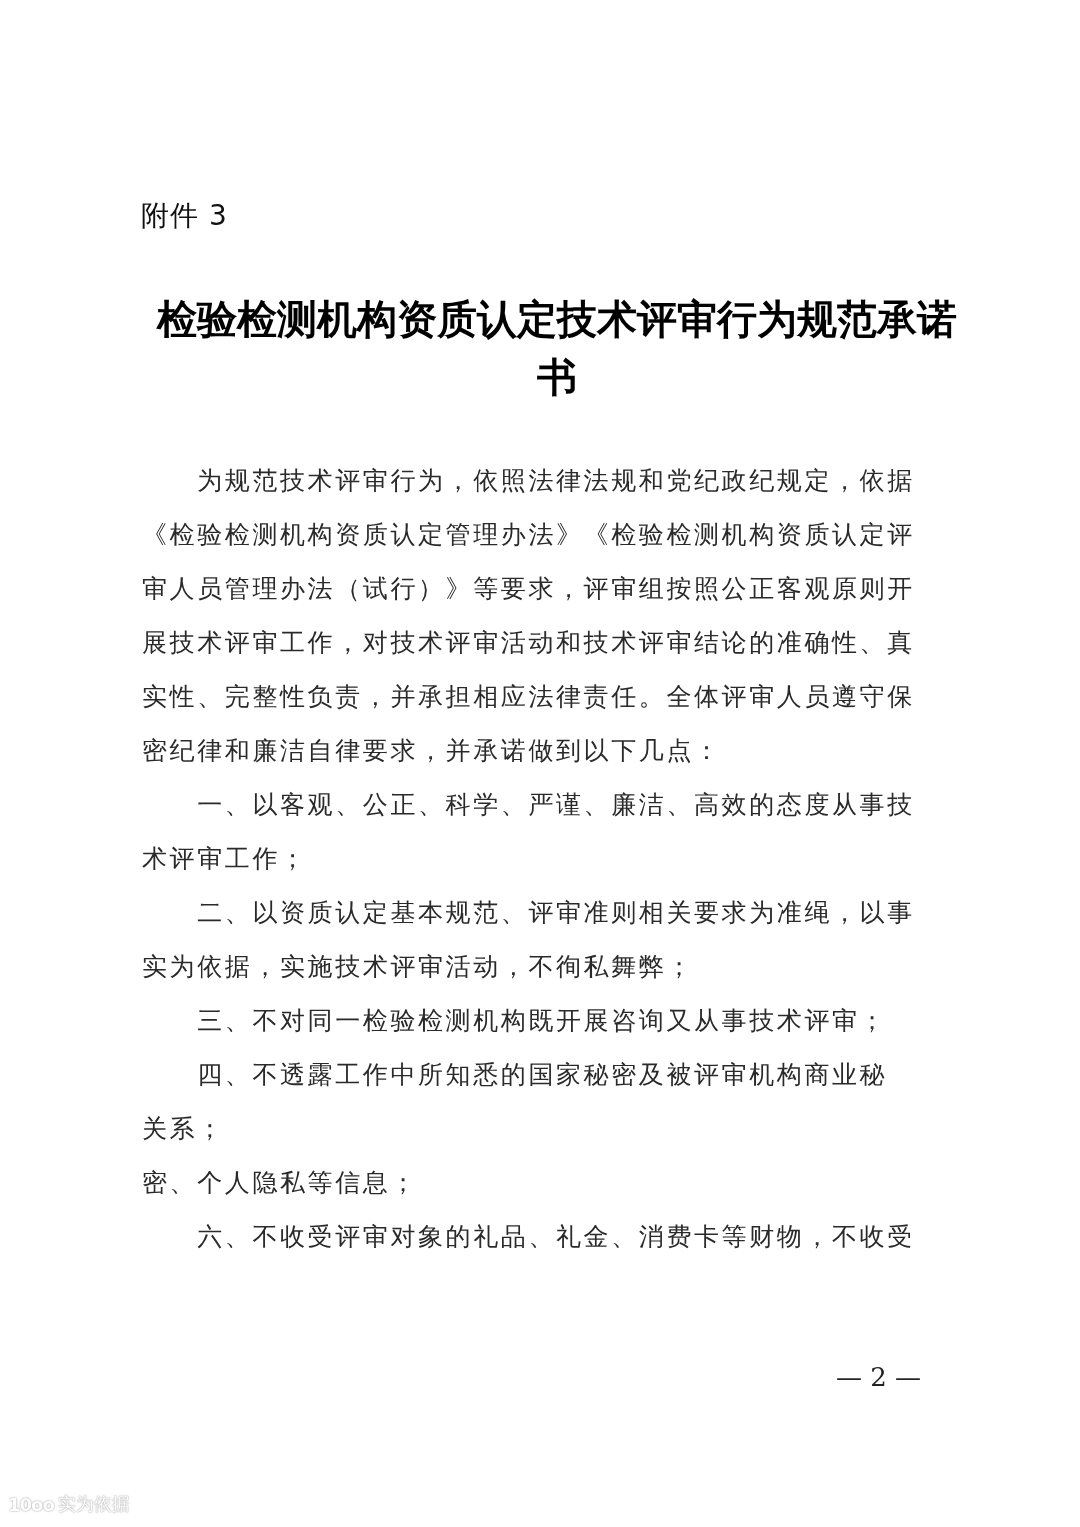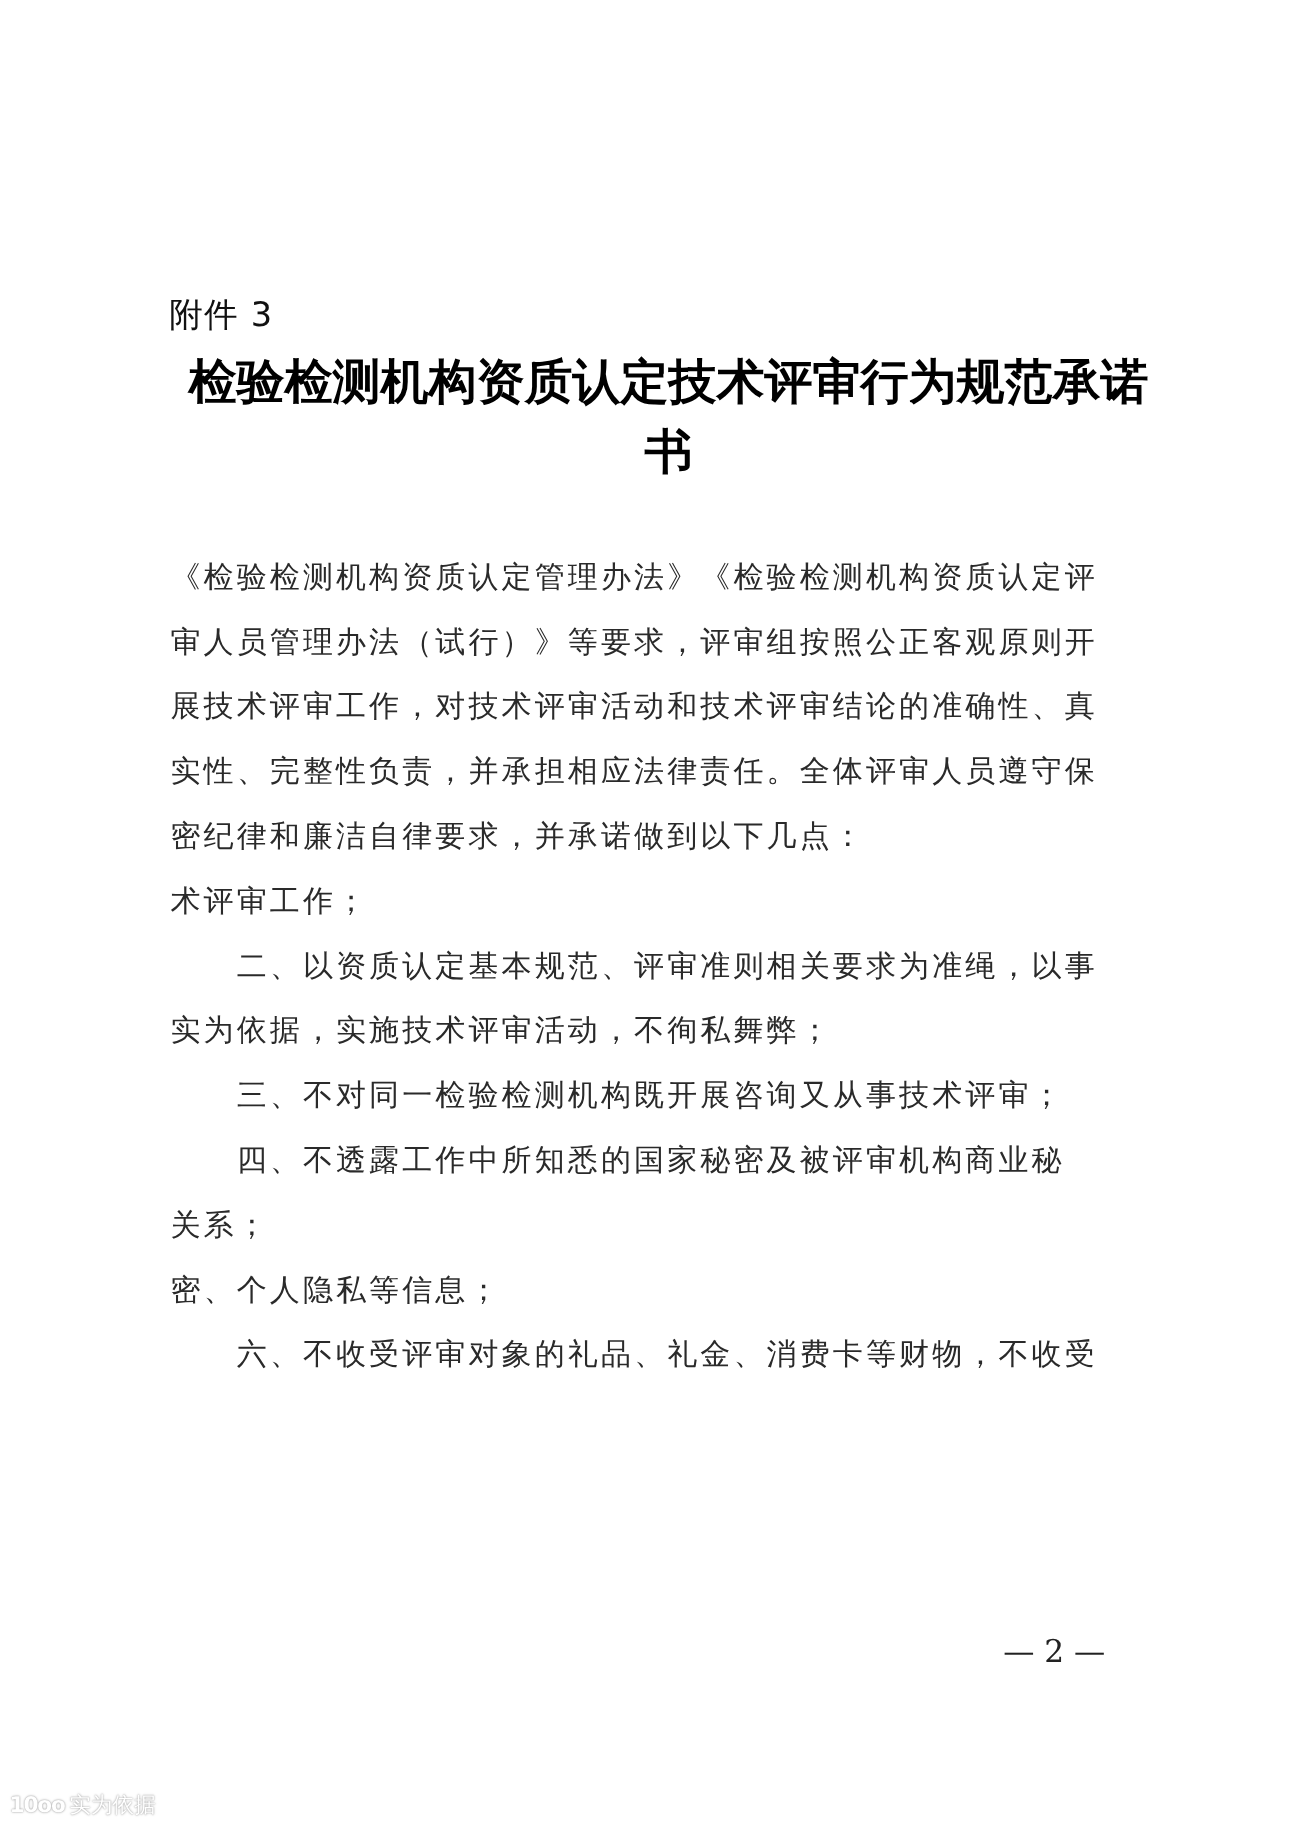--- a/index.html
+++ b/index.html
@@ -24,21 +24,20 @@
     }
     .attachment-label {
       position: absolute;
       left: 141px;
       top: 196px;
       font-size: 28px;
       line-height: 40px;
       color: #111;
       font-family: "DejaVu Sans", "Liberation Sans", sans-serif;
       letter-spacing: 1px;
-      margin-top: 47px;
     }
     .doc-title {
       position: absolute;
       left: 138px;
       top: 290px;
       width: 806px;
       text-align: center;
       font-family: "DejaVu Serif", "Liberation Serif", serif;
       font-weight: bold;
       font-size: 40px;
@@ -102,25 +101,27 @@
 <div class="page">
 
   <div class="attachment-label">附件 3</div>
 
   <div class="doc-title">
     <span class="line">检验检测机构资质认定技术评审行为规范承诺</span>
     <span class="line">书</span>
   </div>
 
   <div class="body-text">
+    <span class="line">　　为规范技术评审行为，依照法律法规和党纪政纪规定，依据</span>
     <span class="line">《检验检测机构资质认定管理办法》《检验检测机构资质认定评</span>
     <span class="line">审人员管理办法（试行）》等要求，评审组按照公正客观原则开</span>
     <span class="line">展技术评审工作，对技术评审活动和技术评审结论的准确性、真</span>
     <span class="line">实性、完整性负责，并承担相应法律责任。全体评审人员遵守保</span>
     <span class="line">密纪律和廉洁自律要求，并承诺做到以下几点：</span>
+    <span class="line">　　一、以客观、公正、科学、严谨、廉洁、高效的态度从事技</span>
     <span class="line">术评审工作；</span>
     <span class="line">　　二、以资质认定基本规范、评审准则相关要求为准绳，以事</span>
     <span class="line">实为依据，实施技术评审活动，不徇私舞弊；</span>
     <span class="line">　　三、不对同一检验检测机构既开展咨询又从事技术评审；</span>
     <span class="line">　　四、不透露工作中所知悉的国家秘密及被评审机构商业秘</span>
     <span class="line">关系；</span>
     <span class="line">密、个人隐私等信息；</span>
     <span class="line">　　六、不收受评审对象的礼品、礼金、消费卡等财物，不收受</span>
   </div>
 

